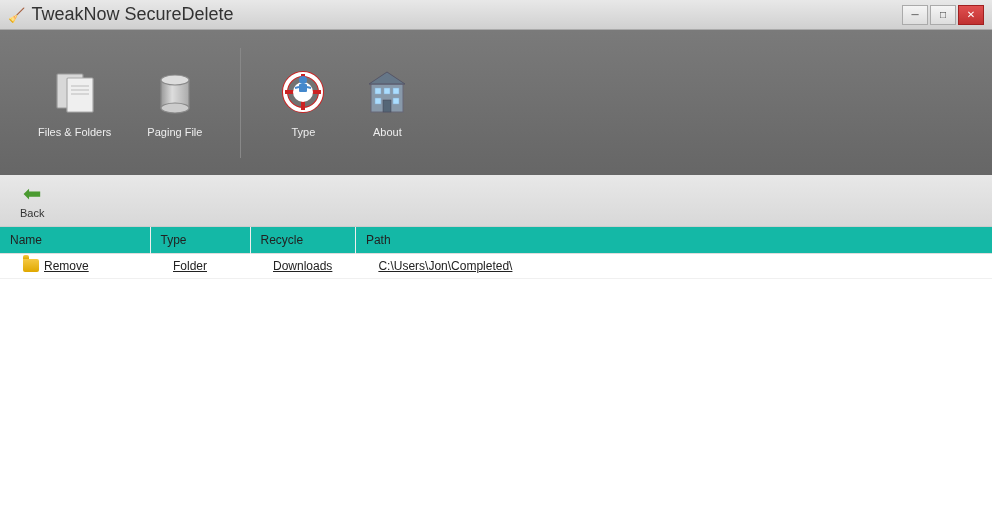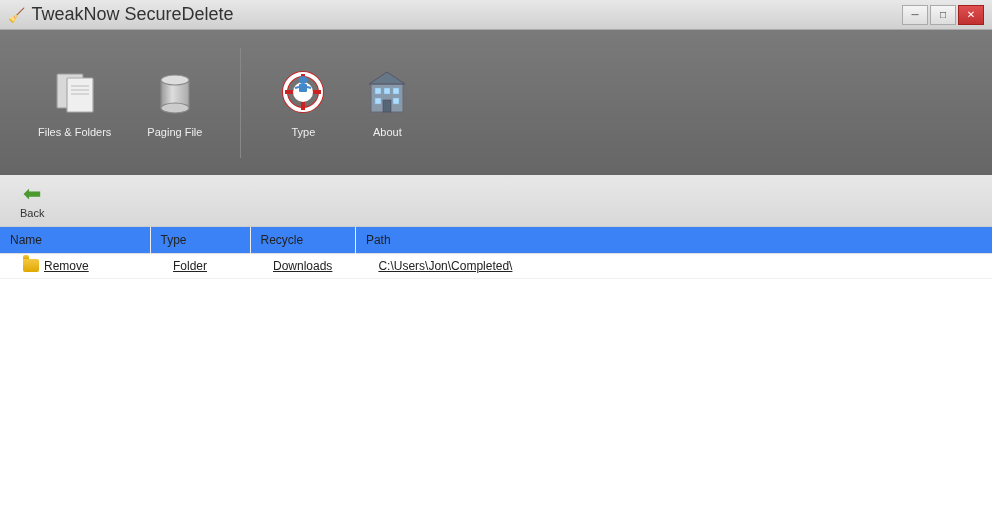--- a/index.html
+++ b/index.html
@@ -137,21 +137,21 @@
       background: white;
       overflow: auto;
     }
 
     
     .data-table {
       width: 100%;
       border-collapse: collapse;
     }
     .data-table thead tr {
-      background: #3b82f6;
+      background: #14b8a6;
       border-bottom: 1px solid #ddd;
     }
     .data-table th {
       text-align: left;
       padding: 6px 10px;
       font-weight: normal;
       color: #222;
       font-size: 12px;
       border-right: 1px solid #eee;
     }

